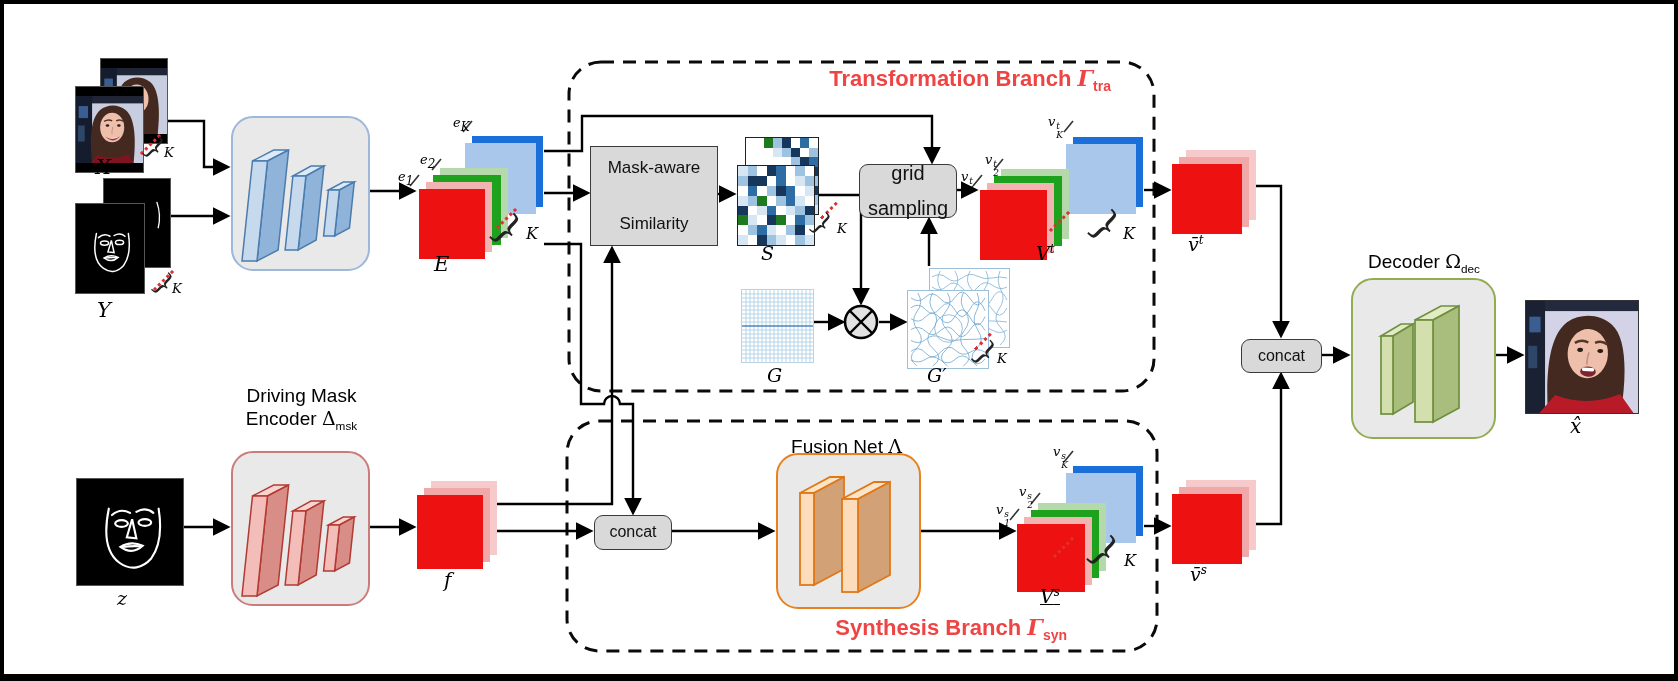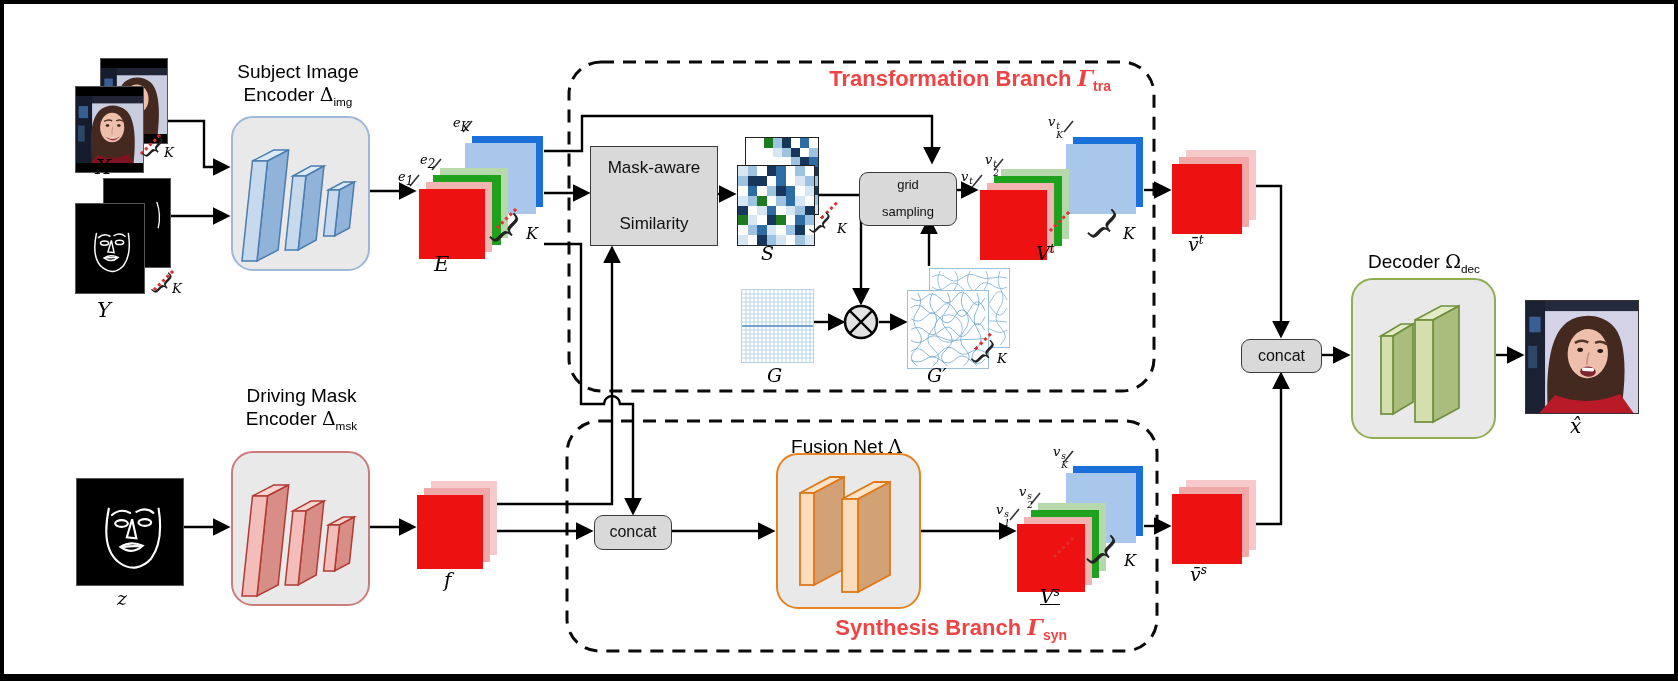--- a/index.html
+++ b/index.html
@@ -146,24 +146,20 @@
         <path d="M41,64 Q51,58 62,63 Q52,72 41,64 Z"></path>
           <path d="M43,64 Q52,63 60,63.5"></path>
       </g>
     </svg>
   </div>
   <div class="dots" style="left:146px;top:275px;"></div>
   <div class="brace" style="left:152px;top:266px;font-size:27px;">}</div>
   <div class="mlbl small" style="left:168px;top:278px;">K</div>
   <div class="mlbl" style="left:93px;top:296px;font-size:21px;">Y</div>
 
-  <div class="enc-title" style="left:205px;top:56px;width:178px;">
-    <span>Subject Image</span><br>
-    <span>Encoder</span>&nbsp;<span class="greek">Δ</span><sub>img</sub>
-  </div>
   <div class="encbox" style="left:227px;top:112px;width:135px;height:151px;border:2px solid #9db8d9;">
     <svg viewBox="0 0 135 151">
       <g stroke="#4a7cae" stroke-width="1.5" transform="translate(4,0) skewX(-6)">
         <polygon points="20,43 40,32 55,32 35,43" fill="#dce9f6"></polygon>
           <polygon points="35,43 55,32 55,132 35,143" fill="#8fb3d9"></polygon>
           <rect x="20" y="43" width="15" height="100" fill="#c7d9ed"></rect>
         <polygon points="62,58 79,48 92,48 75,58" fill="#dce9f6"></polygon>
           <polygon points="75,58 92,48 92,122 75,132" fill="#8fb3d9"></polygon>
           <rect x="62" y="58" width="13" height="74" fill="#c7d9ed"></rect>
         <polygon points="99,72 113,64 124,64 110,72" fill="#dce9f6"></polygon>
@@ -378,21 +374,21 @@
           <path d="M69,2 q4,10 -1,19 t2,19 t-2,19 t1,17"></path>
       <circle cx="40" cy="38" r="14" stroke-width="0.7"></circle>
     </g>
       </svg>
   </div>
   <div class="dots" style="left:968px;top:336px;width:22px;"></div>
   <div class="brace" style="left:972px;top:334px;font-size:30px;">}</div>
   <div class="mlbl small" style="left:993px;top:348px;">K</div>
   <div class="mlbl" style="left:923px;top:362px;font-size:19px;">G′</div>
 
-  <div class="graybox pill" style="left:855px;top:168px;width:96px;height:52px;font-size:13px;gap:12px;">
+  <div class="graybox pill" style="left:855px;top:160px;width:96px;height:52px;font-size:20px;gap:12px;">
     <span>grid</span>
     <span>sampling</span>
   </div>
 
   <div class="sq" style="left: 1069px; top: 133px; width: 70px; height: 70px; background: rgb(26, 111, 216);"></div>
   <div class="sq" style="left: 1062px; top: 140px; width: 70px; height: 70px; background: rgb(169, 199, 234);"></div>
   <div class="sq" style="left: 997px; top: 165px; width: 68px; height: 70px; background: rgb(181, 217, 171);"></div>
   <div class="sq" style="left: 990px; top: 172px; width: 68px; height: 70px; background: rgb(30, 162, 30);"></div>
   <div class="sq" style="left: 983px; top: 179px; width: 67px; height: 70px; background: rgb(242, 179, 179);"></div>
   <div class="sq" style="left: 976px; top: 186px; width: 67px; height: 70px; background: rgb(238, 17, 17);"></div>

